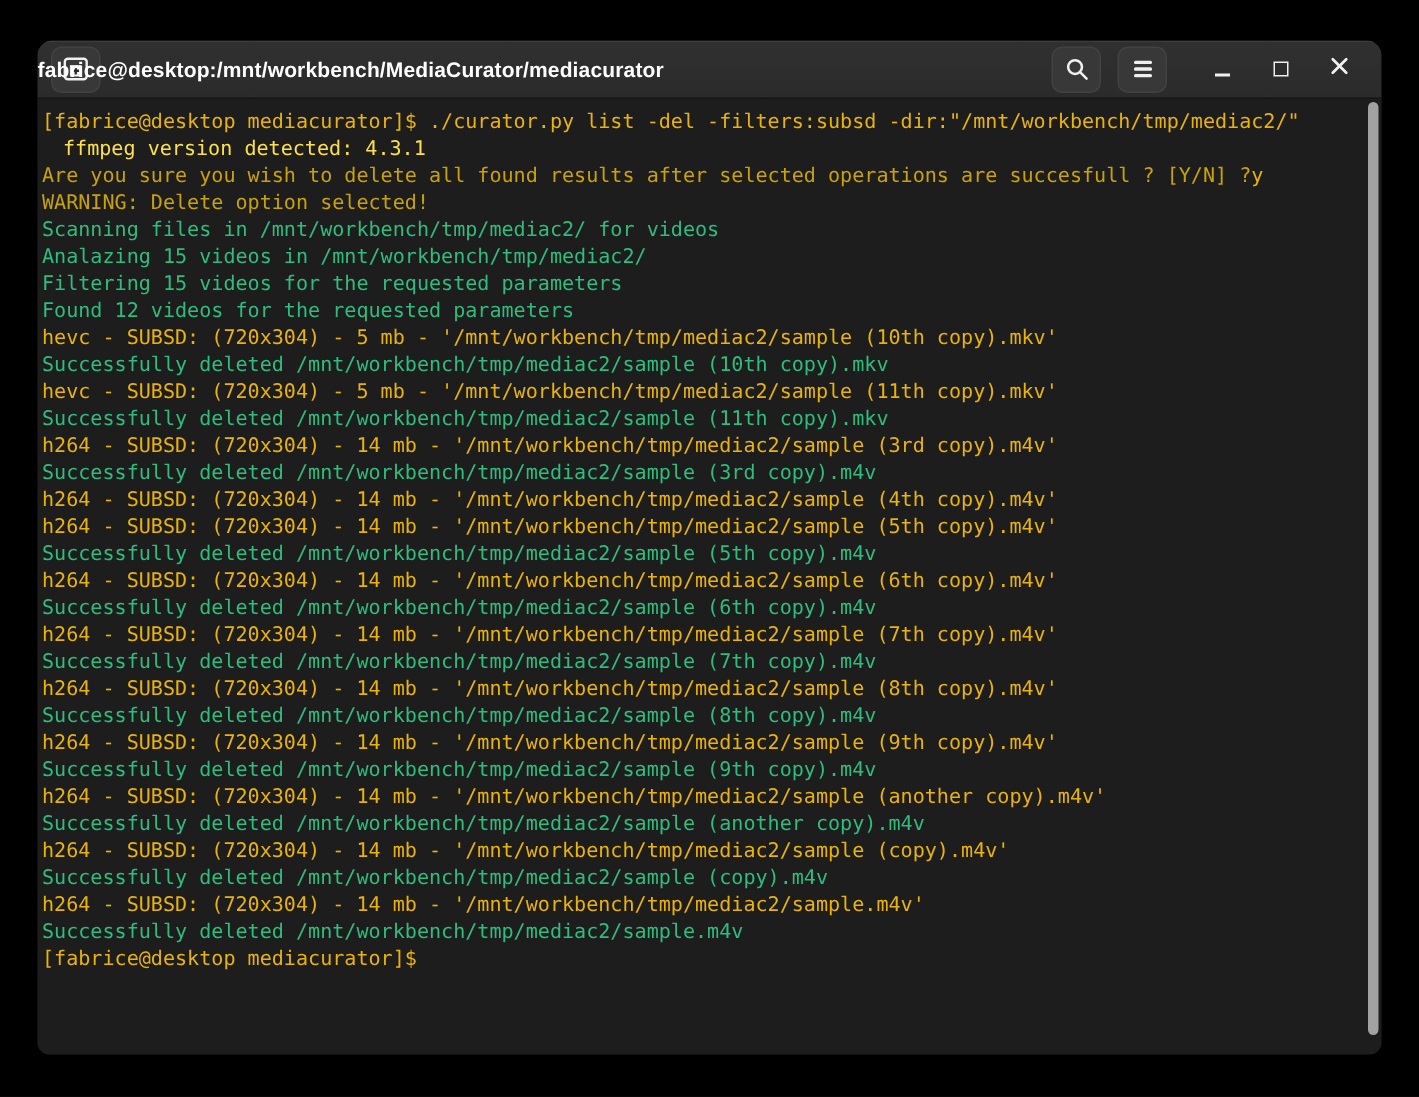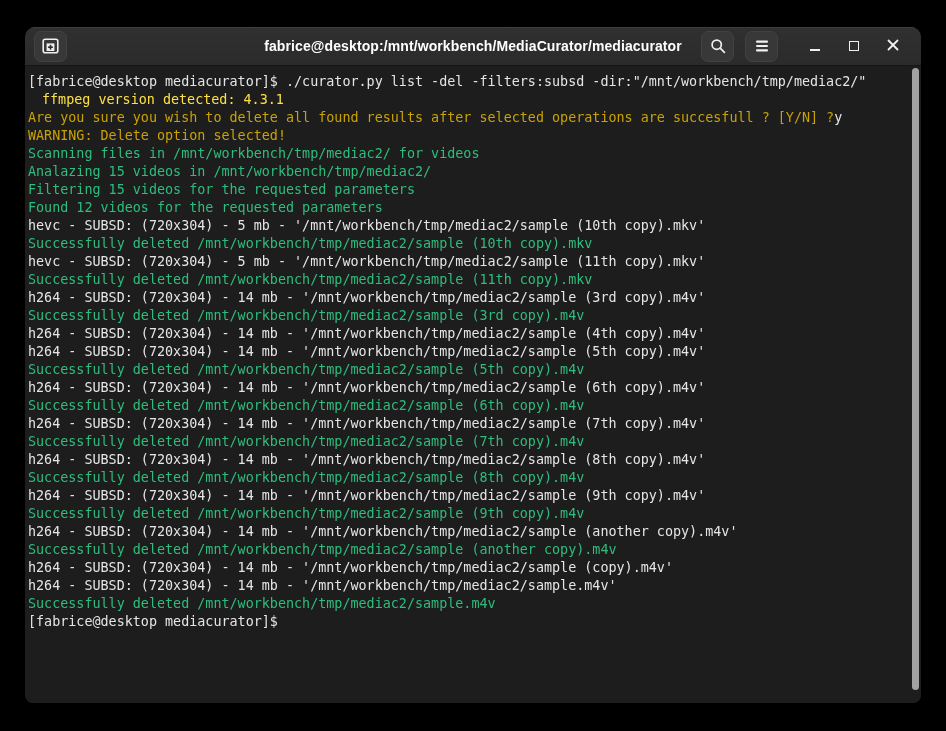--- a/index.html
+++ b/index.html
@@ -33,21 +33,21 @@
     border-radius: 7px;
     display: flex; align-items: center; justify-content: center;
     flex: 0 0 auto;
     cursor: pointer;
   }
   .tb-btn svg { display: block; }
   .newtab-btn { margin-left: 9px; }
   .title {
     position: absolute;
     left: 0; right: 0;
-    text-align: center;
+    text-align: left;
     color: #ffffff;
     font-size: 14px;
     font-weight: 700;
     letter-spacing: 0.1px;
     pointer-events: none;
     white-space: nowrap;
   }
   .tb-right {
     margin-left: auto;
     display: flex;
@@ -73,21 +73,21 @@
     padding: 6px 0 0 3px;
     cursor: text;
   }
   .term-line {
     font-family: "DejaVu Sans Mono", monospace;
     font-size: 13.4px;
     line-height: 18px;
     white-space: pre;
     letter-spacing: 0;
   }
-  .c-fg     { color: #e5e5e5; }
+  .c-fg     { color: #eab308; }
   .c-blue   { color: #fde047; margin-left: 14px; }
   .c-yellow { color: #c9a206; }
   .c-green  { color: #2ebd7d; }
 
   
   .scrollbar-track {
     position: absolute;
     top: 40px; bottom: 2px; right: 0px;
     width: 11px;
   }
@@ -184,20 +184,21 @@
         <div class="term-line"><span class="c-green">Successfully deleted /mnt/workbench/tmp/mediac2/sample (6th copy).m4v</span></div>
         <div class="term-line"><span class="c-fg">h264 - SUBSD: (720x304) - 14 mb - '/mnt/workbench/tmp/mediac2/sample (7th copy).m4v'</span></div>
         <div class="term-line"><span class="c-green">Successfully deleted /mnt/workbench/tmp/mediac2/sample (7th copy).m4v</span></div>
         <div class="term-line"><span class="c-fg">h264 - SUBSD: (720x304) - 14 mb - '/mnt/workbench/tmp/mediac2/sample (8th copy).m4v'</span></div>
         <div class="term-line"><span class="c-green">Successfully deleted /mnt/workbench/tmp/mediac2/sample (8th copy).m4v</span></div>
         <div class="term-line"><span class="c-fg">h264 - SUBSD: (720x304) - 14 mb - '/mnt/workbench/tmp/mediac2/sample (9th copy).m4v'</span></div>
         <div class="term-line"><span class="c-green">Successfully deleted /mnt/workbench/tmp/mediac2/sample (9th copy).m4v</span></div>
         <div class="term-line"><span class="c-fg">h264 - SUBSD: (720x304) - 14 mb - '/mnt/workbench/tmp/mediac2/sample (another copy).m4v'</span></div>
         <div class="term-line"><span class="c-green">Successfully deleted /mnt/workbench/tmp/mediac2/sample (another copy).m4v</span></div>
         <div class="term-line"><span class="c-fg">h264 - SUBSD: (720x304) - 14 mb - '/mnt/workbench/tmp/mediac2/sample (copy).m4v'</span></div>
+        <div class="term-line"><span class="c-green">Successfully deleted /mnt/workbench/tmp/mediac2/sample (copy).m4v</span></div>
         <div class="term-line"><span class="c-fg">h264 - SUBSD: (720x304) - 14 mb - '/mnt/workbench/tmp/mediac2/sample.m4v'</span></div>
         <div class="term-line"><span class="c-green">Successfully deleted /mnt/workbench/tmp/mediac2/sample.m4v</span></div>
         <div class="term-line"><span class="c-fg">[fabrice@desktop mediacurator]$ </span></div>
       </div>
   </div>
 
   <div class="scrollbar-track">
     <div class="scrollbar-thumb"></div>
   </div>
 

